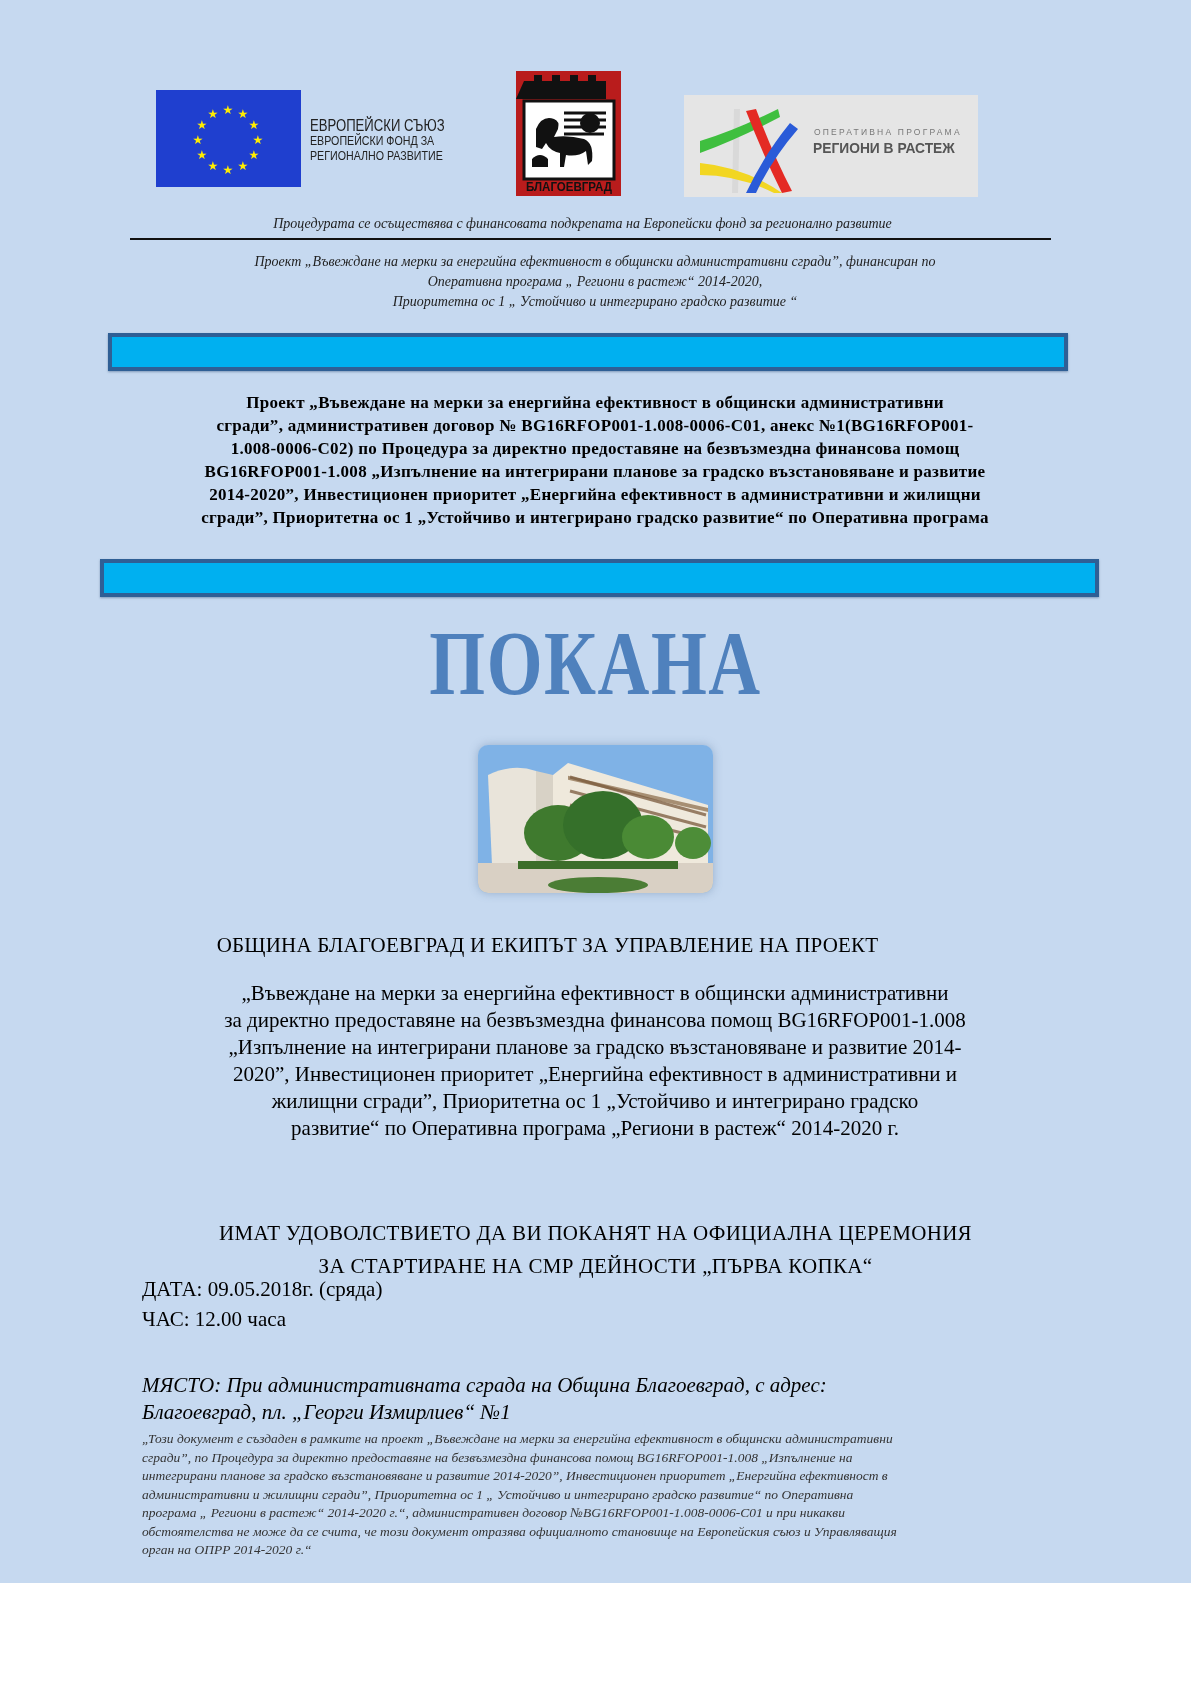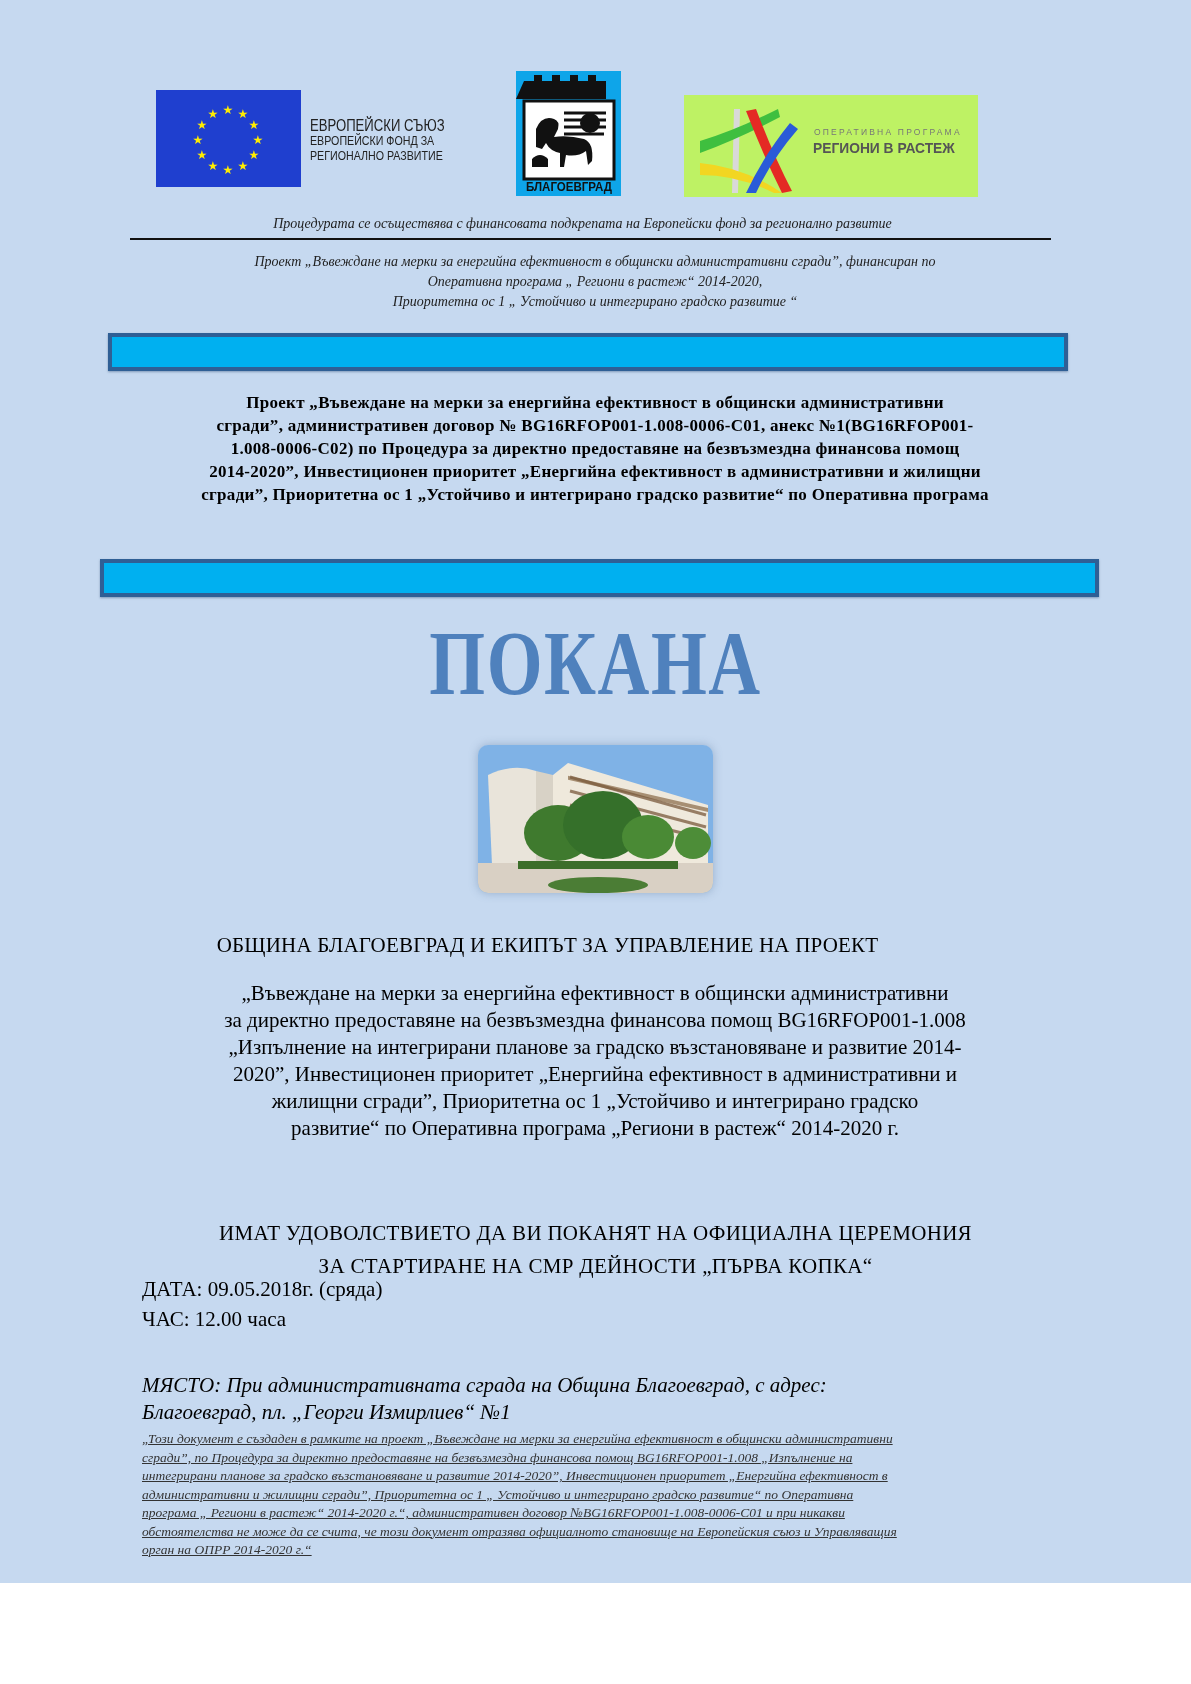--- a/index.html
+++ b/index.html
@@ -22,27 +22,27 @@
     .eu-text {
       left: 310px; top: 118px; font-family: "Liberation Sans", sans-serif;
       color: #222; line-height: 15px;
       transform: scaleX(0.82); transform-origin: left top;
     }
     .eu-text .l1 { font-size: 16px; letter-spacing: 0; }
     .eu-text .l2 { font-size: 13px; }
 
     
     .coat {
-      left: 516px; top: 71px; width: 105px; height: 125px; background: #0ea5e9;
+      left: 516px; top: 71px; width: 105px; height: 125px; background: #b91c1c;
     }
     .coat svg { width: 100%; height: 100%; display: block; }
 
     
     .regions {
-      left: 684px; top: 95px; width: 294px; height: 102px; background: #bef264;
+      left: 684px; top: 95px; width: 294px; height: 102px; background: #e5e5e5;
     }
     .regions svg { position: absolute; left: 10px; top: 6px; width: 118px; height: 92px; }
     .regions .op {
       position: absolute; left: 130px; top: 32px; font-family: "Liberation Sans", sans-serif;
       font-size: 8.5px; letter-spacing: 2.2px; color: #777;
     }
     .regions .rn {
       position: absolute; left: 129px; top: 44px; font-family: "Liberation Sans", sans-serif;
       font-size: 15px; font-weight: bold; color: #555;
       transform: scaleX(0.92); transform-origin: left top;
@@ -105,21 +105,21 @@
     .detail { left: 142px; font-size: 21px; }
     .date { top: 1277px; }
     .time { top: 1307px; }
     .place { top: 1372px; line-height: 27px; font-style: italic; }
     .place span { display: block; }
 
     .disclaimer {
       left: 142px; width: 910px; top: 1430px; font-style: italic;
       font-size: 13.5px; line-height: 18.5px; color: #333;
     }
-    .disclaimer span { display: block; white-space: nowrap; text-decoration: underline; }
+    .disclaimer span { display: block; white-space: nowrap; }
   </style>
 </head>
 <body>
 
 <div class="page-bg"></div>
 
 <div class="abs eu-flag">
   <svg viewBox="0 0 145 97">
     <g fill="#ffed00">
 
@@ -186,20 +186,21 @@
   <div>Оперативна програма „ Региони в растеж“ 2014-2020,</div>
   <div>Приоритетна ос 1 „ Устойчиво и интегрирано градско развитие “</div>
 </div>
 
 <div class="abs bar bar1"></div>
 
 <div class="abs project-bold">
   <span>Проект „Въвеждане на мерки за енергийна ефективност в общински административни</span>
   <span>сгради”, административен договор № BG16RFOP001-1.008-0006-C01, анекс №1(BG16RFOP001-</span>
   <span>1.008-0006-C02) по Процедура за директно предоставяне на безвъзмездна финансова помощ</span>
+  <span>BG16RFOP001-1.008 „Изпълнение на интегрирани планове за градско възстановяване и развитие</span>
   <span>2014-2020”, Инвестиционен приоритет „Енергийна ефективност в административни и жилищни</span>
   <span>сгради”, Приоритетна ос 1 „Устойчиво и интегрирано градско развитие“ по Оперативна програма</span>
 </div>
 
 <div class="abs bar bar2"></div>
 
 <div class="abs title">ПОКАНА</div>
 
 <div class="abs photo">
   <svg viewBox="0 0 235 148" preserveAspectRatio="none">

